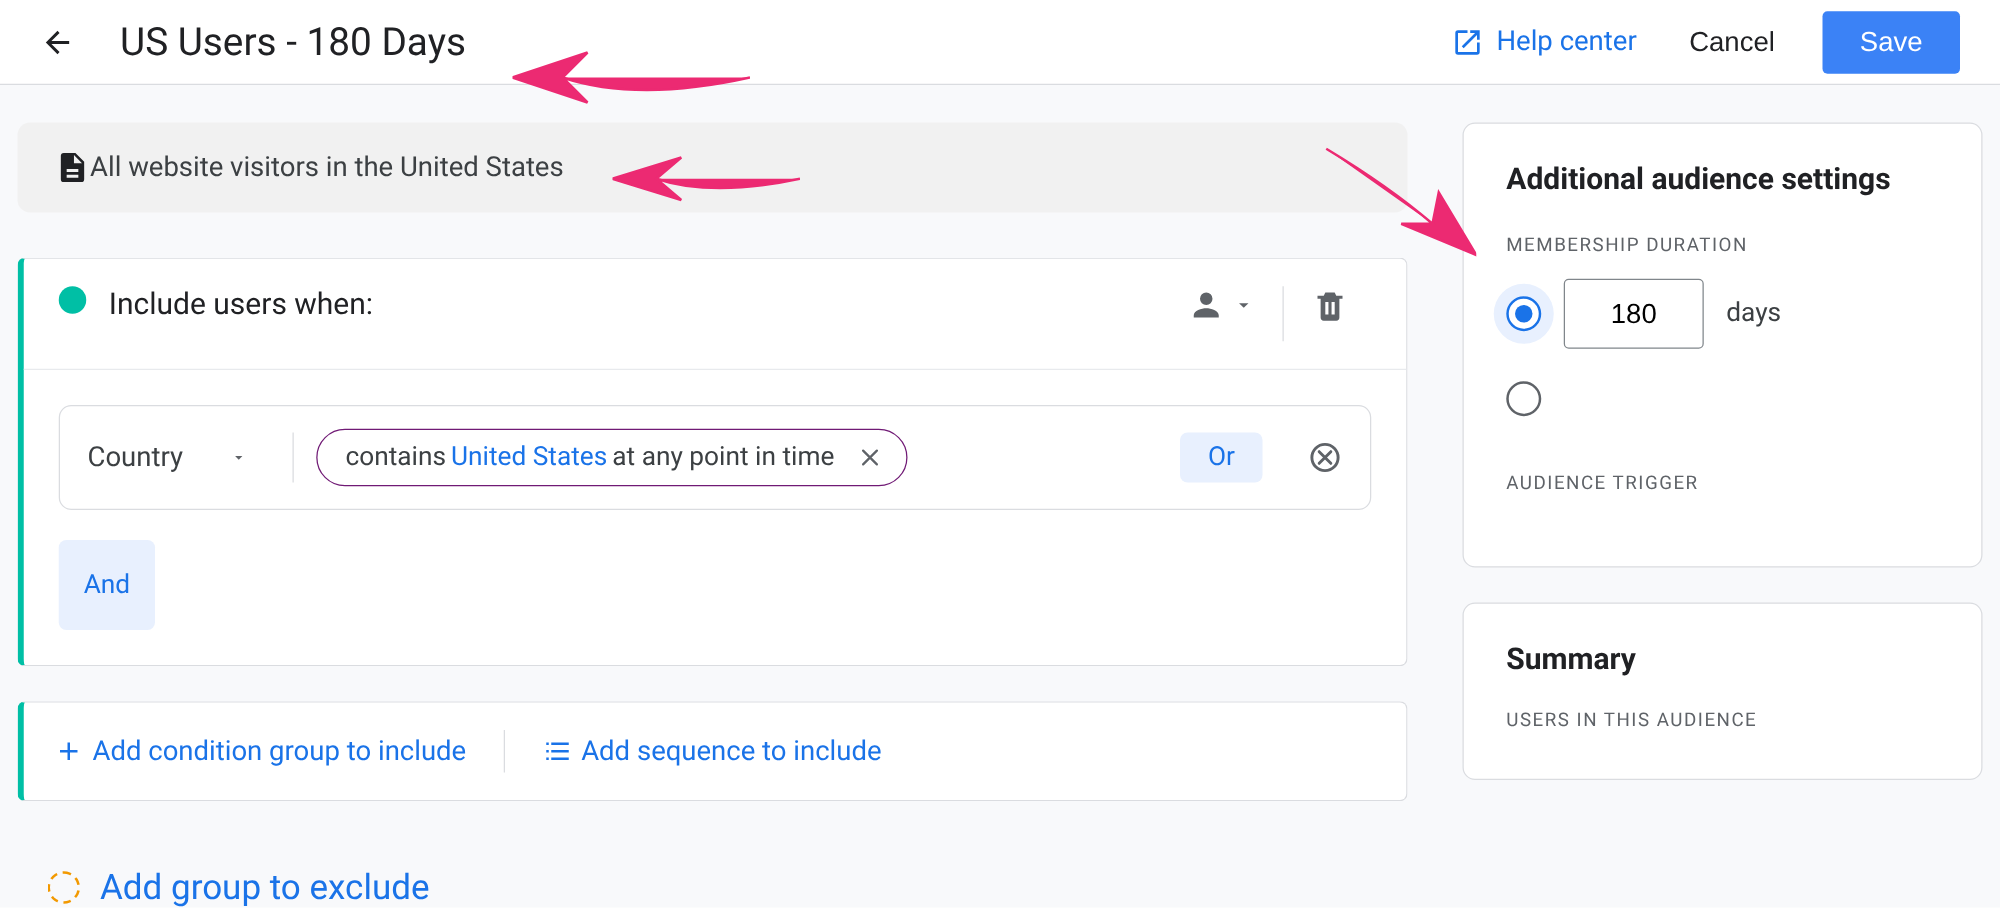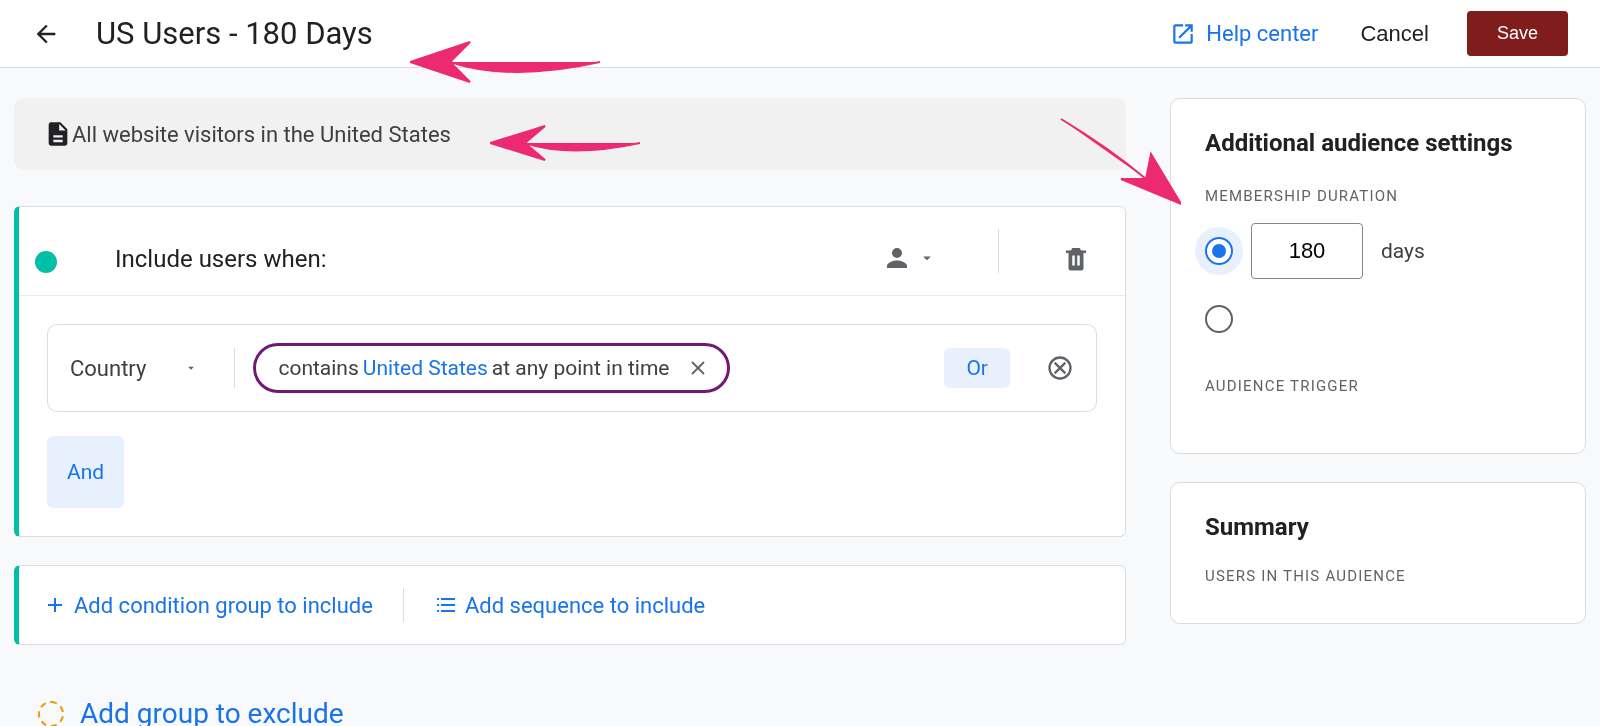--- a/index.html
+++ b/index.html
@@ -42,23 +42,23 @@
   }
   .cancel-btn {
     font-size: 22px;
     color: #202124;
     background: none;
     border: none;
     cursor: pointer;
     margin-right: 32px;
   }
   .save-btn {
-    font-size: 18px;
+    font-size: 22px;
     color: #fff;
-    background: #7f1d1d;
+    background: #3b82f6;
     border: none;
     cursor: pointer;
     padding: 12px 30px;
     border-radius: 4px;
   }
 
   .body-area {
     display: flex;
     padding: 30px 0 0 0;
     gap: 44px;
@@ -81,24 +81,23 @@
 
   .condition-card {
     margin-top: 36px;
     background: #fff;
     border: 1px solid #dadce0;
     border-left: 5px solid #00bfa5;
     border-radius: 6px;
   }
   .condition-header {
     display: flex;
-    align-items: flex-end;
-    padding: 22px 16px;
+    align-items: flex-start;
+    padding: 22px 28px;
     border-bottom: 1px solid #e8eaed;
-    gap: 40px;
   }
   .teal-dot {
     width: 22px; height: 22px; border-radius: 50%;
     background: #00bfa5;
     margin-right: 18px;
   }
   .include-label { font-size: 24px; }
   .condition-header .spacer { flex: 1; }
   .header-icon {
     color: #5f6368;
@@ -118,21 +117,21 @@
     gap: 18px;
   }
   .country-select {
     display: flex; align-items: center; gap: 38px;
     font-size: 22px; color: #3c4043; cursor: pointer;
     padding-right: 18px;
   }
   .small-caret { width:14px; height:14px; color:#5f6368; }
   .row-divider { width: 1px; height: 40px; background: #dadce0; }
   .condition-pill {
-    border: 3px solid #701a75;
+    border: 1px solid #701a75;
     border-radius: 999px;
     display: flex; align-items: center;
     padding: 10px 18px 10px 22px;
     font-size: 21px;
     gap: 4px;
     justify-content: center;
   }
   .condition-pill .val { color: #1a73e8; }
   .condition-pill .txt { color: #3c4043; }
   .pill-x { width:22px; height:22px; margin-left: 14px; color:#5f6368; cursor:pointer; }

